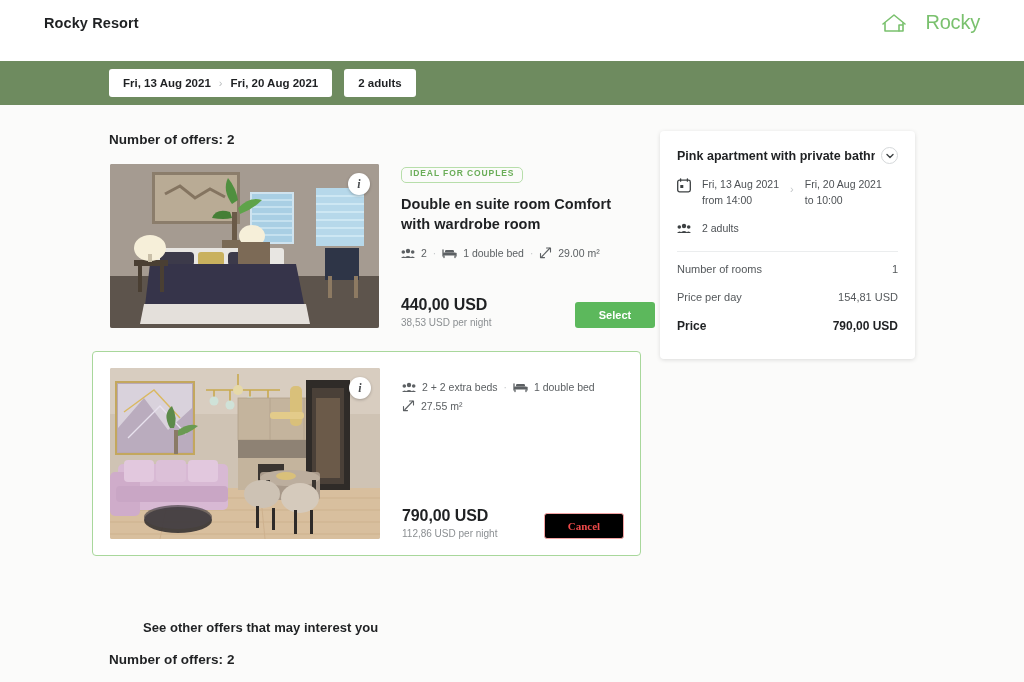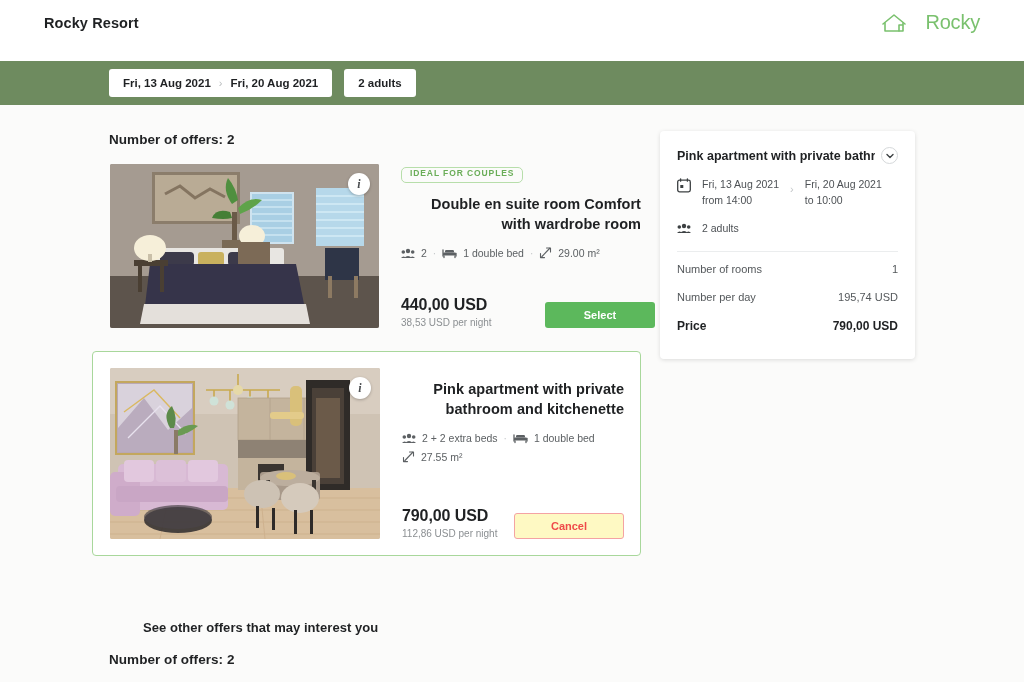--- a/index.html
+++ b/index.html
@@ -154,21 +154,20 @@
     text-transform: uppercase;
     margin-top: 3px;
   }
   .card-title {
     font-size: 14.5px;
     font-weight: bold;
     line-height: 1.38;
     margin-top: 11px;
     max-width: 240px;
     letter-spacing: .05px;
-    text-align: right;
   }
   .meta {
     margin-top: 13px;
     display: flex;
     flex-wrap: wrap;
     align-items: center;
     gap: 0px 6px;
     font-size: 10.5px;
     color: #5c6063;
     max-width: 240px;
@@ -194,36 +193,37 @@
     font-size: 16px;
     font-weight: bold;
     letter-spacing: -.1px;
   }
   .price-sub {
     font-size: 10px;
     color: #8b8f92;
     margin-top: 3px;
   }
   .btn {
-    width: 110px;
+    width: 80px;
     height: 26px;
     border-radius: 3px;
     font-size: 11px;
     font-weight: bold;
     display: flex;
     align-items: center;
     justify-content: center;
     cursor: pointer;
     border: 1px solid transparent;
   }
   .btn-select { background: #5cb85c; color: #fff; }
   .btn-cancel {
-    background: #fef9c3;
+    background: #000000;
     border-color: #f4a3a3;
     color: #ef4a4a;
+    font-family: Liberation Serif, serif;
   }
 
   
   .summary {
     position: absolute;
     top: 26px;
     left: 660px;
     width: 255px;
     background: #fff;
     border-radius: 4px;
@@ -522,21 +522,20 @@
           <rect x="146" y="138" width="3" height="22" fill="#2e2a28"></rect>
           <rect x="162" y="140" width="3" height="22" fill="#2e2a28"></rect>
           <rect x="184" y="142" width="3" height="24" fill="#2e2a28"></rect>
           <rect x="200" y="142" width="3" height="24" fill="#2e2a28"></rect>
           <ellipse cx="176" cy="108" rx="10" ry="4" fill="#d9c07a"></ellipse>
         </svg>
       </div>
       <div class="info-badge">i</div>
     </div>
     <div class="card-body">
-      <div class="card-title">Pink apartment with private bathroom and kitchenette</div>
       <div class="meta">
         <span class="item">
           <span>
             <svg width="14" height="11" viewBox="0 0 14 11">
               <circle cx="7" cy="3" r="2.2" fill="#5c6063"></circle>
               <circle cx="2.3" cy="4" r="1.8" fill="#5c6063"></circle>
               <circle cx="11.7" cy="4" r="1.8" fill="#5c6063"></circle>
               <path d="M3.2 10 Q7 6 10.8 10z" fill="#5c6063"></path>
               <path d="M0 10 Q2.3 7.2 4.4 9.4 L4.4 10z" fill="#5c6063"></path>
               <path d="M14 10 Q11.7 7.2 9.6 9.4 L9.6 10z" fill="#5c6063"></path>
@@ -628,22 +627,22 @@
       <span>2 adults</span>
     </div>
 
     <div class="divider"></div>
 
     <div class="line">
       <span>Number of rooms</span>
       <span>1</span>
     </div>
     <div class="line">
-      <span>Number per day</span>
-      <span>195,74 USD</span>
+      <span>Price per day</span>
+      <span>154,81 USD</span>
     </div>
     <div class="line total">
       <span>Price</span>
       <span>790,00 USD</span>
     </div>
 
   </div>
 
 </div>
 

